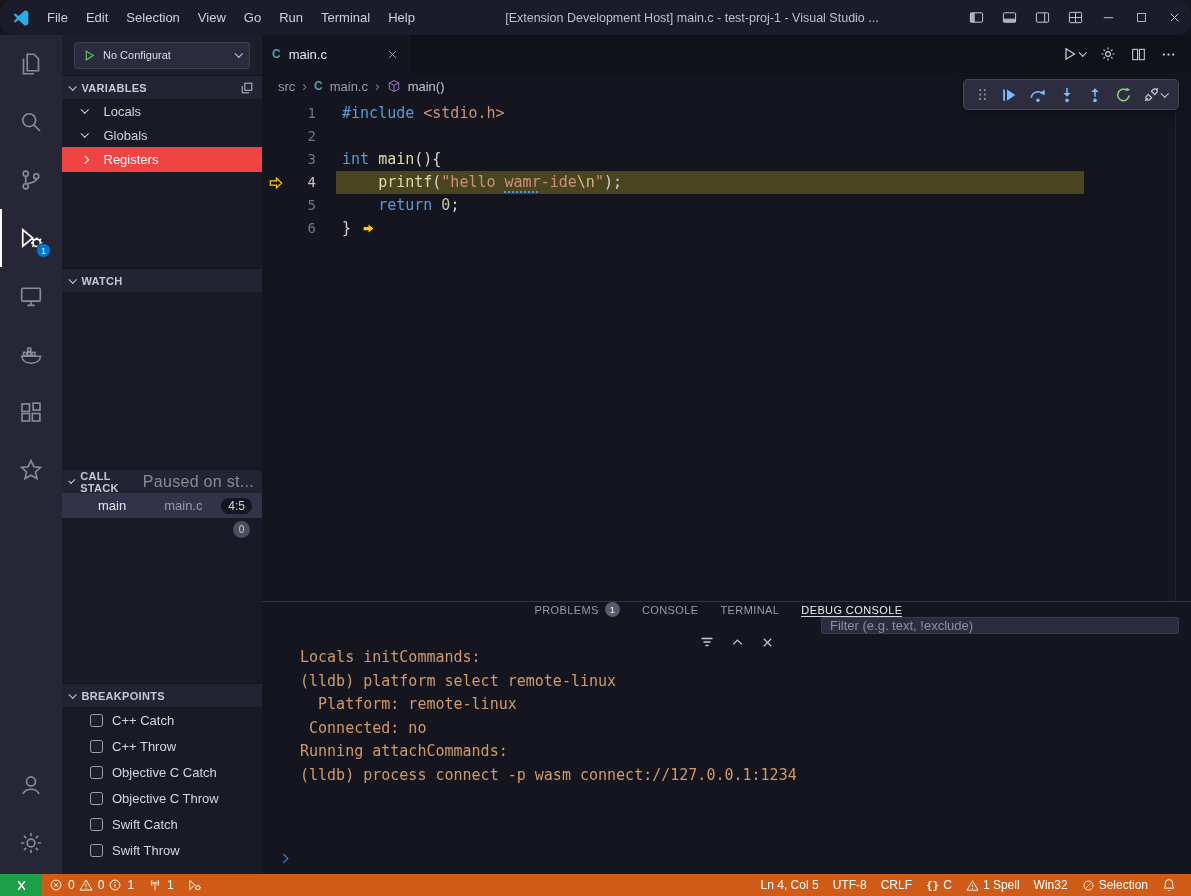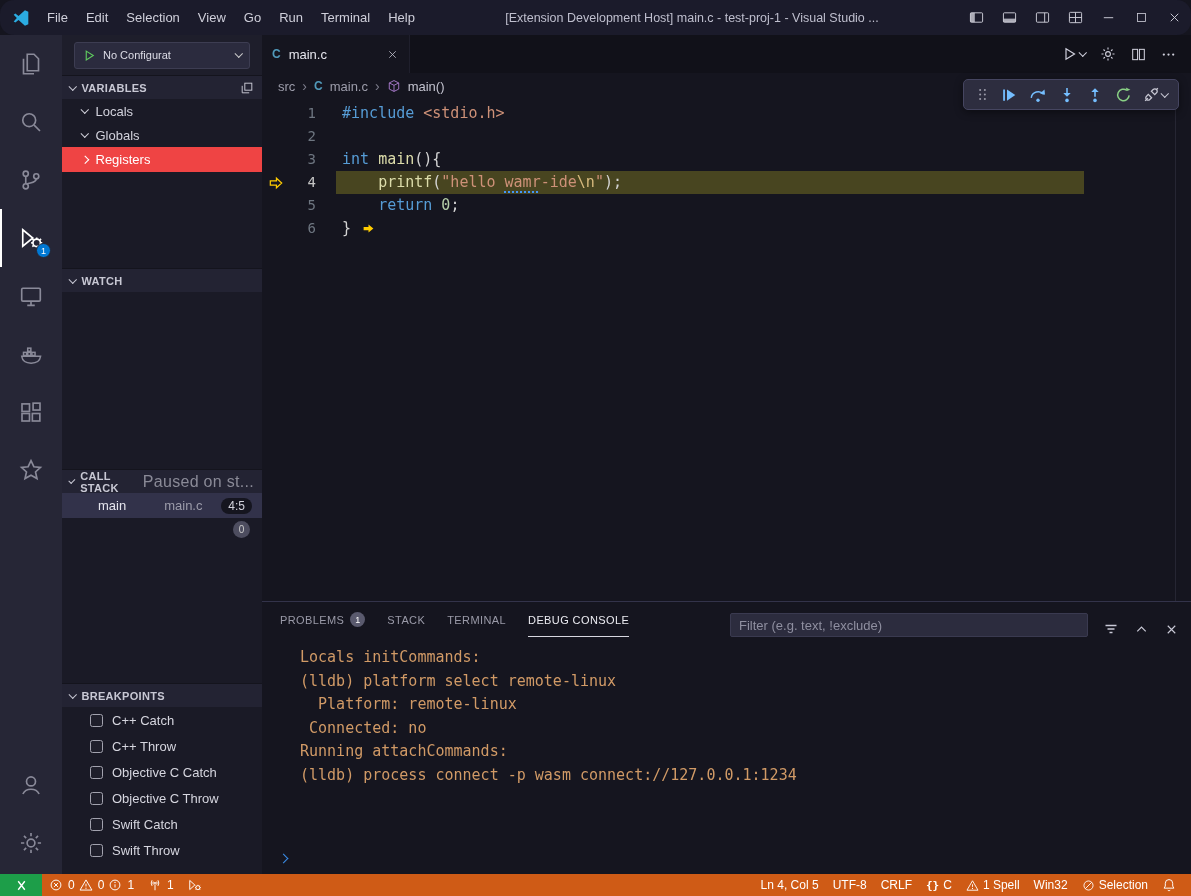--- a/index.html
+++ b/index.html
@@ -26,21 +26,21 @@
   .act-badge { position:absolute; right:11px; bottom:9px; background:#0078d4; color:#fff; border-radius:50%; min-width:15px; height:15px; font-size:9px; display:flex; align-items:center; justify-content:center; border:1px solid #262636; }
   .act-bottom { margin-top:auto; padding-bottom:2px; }
 
   
   .sidebar { width:200px; background:#1e1e2b; display:flex; flex-direction:column; overflow:hidden; }
   .launch-row { height:40px; display:flex; align-items:center; padding:0 12px; }
   .launch-control { flex:1; height:27px; background:#2b2b3e; border:1px solid #3d3d52; border-radius:3px; display:flex; align-items:center; padding:0 8px; gap:7px; }
   .launch-label { color:#dcdce6; flex:1; white-space:nowrap; overflow:hidden; font-size:11px; }
   .sec-header { height:24px; background:#232333; display:flex; align-items:center; padding:0 8px; gap:6px; font-size:11px; font-weight:bold; color:#c8c8d4; letter-spacing:.3px; border-top:1px solid #14141d; }
   .sec-content { background:#1a1a26; overflow:hidden; }
-  .tree-row { height:24px; display:flex; align-items:center; padding-left:20px; gap:8px; color:#d2d2dc; }
+  .tree-row { height:24px; display:flex; align-items:center; padding-left:20px; gap:16px; color:#d2d2dc; }
   .tree-row.selected { background:#ef4444; color:#fff; height:25px; }
   .cs-desc { font-size:16px; color:#8a8a97; font-weight:normal; margin-left:6px; white-space:nowrap; }
   .frame-row { height:25px; background:#32324a; display:flex; align-items:center; padding:0 10px 0 36px; color:#e4e4ec; }
   .frame-file { color:#9c9caa; margin-left:38px; }
   .frame-pos { margin-left:auto; background:#15151f; border-radius:9px; padding:1px 7px; font-size:12px; color:#d2d2dc; }
   .badge-row { height:22px; display:flex; justify-content:flex-end; align-items:center; padding-right:12px; }
   .zero-badge { background:#4d4d5f; color:#ecece f; width:17px; height:17px; border-radius:50%; font-size:10px; display:flex; align-items:center; justify-content:center; }
   .bp-row { height:26px; display:flex; align-items:center; padding-left:28px; gap:9px; }
   .cb { width:13px; height:13px; border:1px solid #a2a2ae; border-radius:2.5px; background:#1f1f2b; flex:0 0 13px; }
   .bp-label { color:#d6d6df; }
@@ -73,21 +73,21 @@
   .tok-esc { color:#d7ba7d; } .tok-num { color:#b5cea8; } .tok-pl { color:#d4d4d4; }
   .spell { text-decoration: underline dotted #4596f7; text-decoration-thickness:2px; text-underline-offset:3.5px; }
   .overview-ruler { position:absolute; right:15px; top:0; bottom:0; width:1px; background:#262633; }
 
   
   .debug-toolbar { position:absolute; top:44px; right:12px; width:216px; height:31px; background:#2d2d3f; border:1px solid #454560; border-radius:5px; display:flex; align-items:center; justify-content:space-evenly; box-shadow:0 2px 8px rgba(0,0,0,.45); z-index:6; }
   .dt-btn { display:flex; align-items:center; justify-content:center; }
 
   
   .panel { height:273px; border-top:1px solid #33334a; display:flex; flex-direction:column; background:#15151f; position:relative; }
-  .panel-header { height:35px; display:flex; align-items:flex-end; padding:0 12px 0 18px; }
+  .panel-header { height:35px; display:flex; align-items:center; padding:0 12px 0 18px;flex-direction:column; }
   .panel-tabs { display:flex; align-items:stretch; height:35px; }
   .panel-tab { margin-right:22px; font-size:11px; letter-spacing:.4px; color:#9a9aa8; display:flex; align-items:center; gap:6px; }
   .panel-tab.active { color:#ececf2; box-shadow: inset 0 -1px 0 #d7d7e0; }
   .ptab-badge { background:#5a5a6e; border-radius:50%; min-width:15px; height:15px; font-size:9px; color:#fff; display:flex; align-items:center; justify-content:center; }
   .panel-filter { margin-left:auto; width:358px; height:24px; background:#2c2c3e; border:1px solid #3a3a50; color:#ccc; font-size:13px; padding:0 8px; border-radius:2px; outline:none; font-family:"Liberation Sans",sans-serif; }
   .panel-filter::placeholder { color:#8f8fa0; }
   .panel-icons { display:flex; gap:15px; margin-left:15px; color:#c9c9d6; align-items:center; }
   .panel-content { flex:1; padding:9px 0 0 38px; font-family:"DejaVu Sans Mono",monospace; font-size:15px; color:#d19a66; position:relative; }
   .console-line { height:23.5px; line-height:23.5px; white-space:pre; }
   .console-prompt { position:absolute; bottom:8px; left:18px; color:#3b8eea; }
@@ -480,21 +480,21 @@
     </div>
 
     <div class="panel">
       <div class="panel-header">
         <div class="panel-tabs" id="panel-tabs">
             <div class="panel-tab">
      <span>PROBLEMS</span>
      <span class="ptab-badge">1</span>
    </div>
             <div class="panel-tab">
-     <span>STACK</span>
+     <span>CONSOLE</span>
 
    </div>
             <div class="panel-tab">
      <span>TERMINAL</span>
 
    </div>
             <div class="panel-tab active">
      <span>DEBUG CONSOLE</span>
 
    </div>

